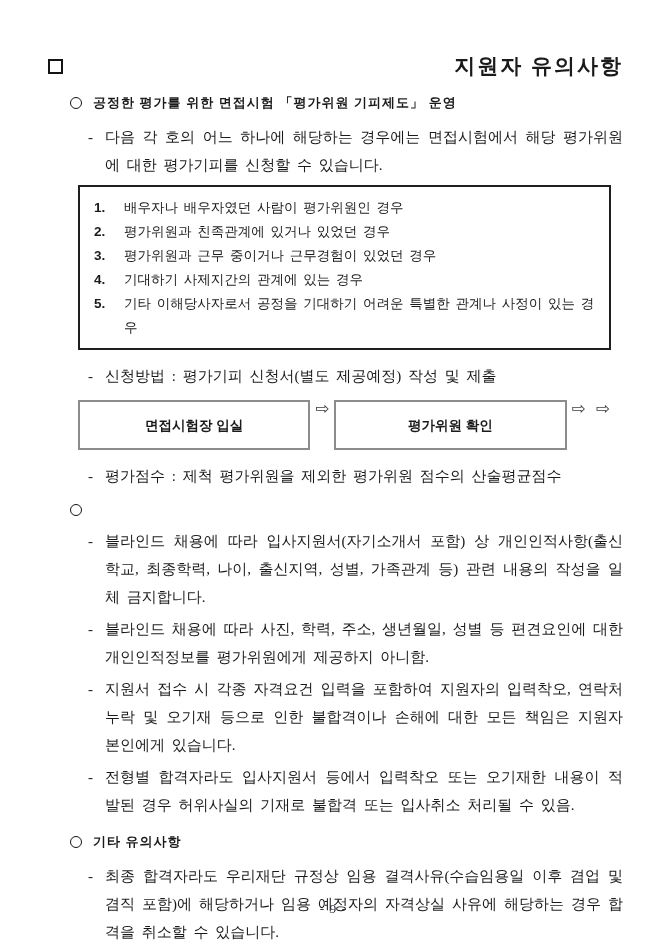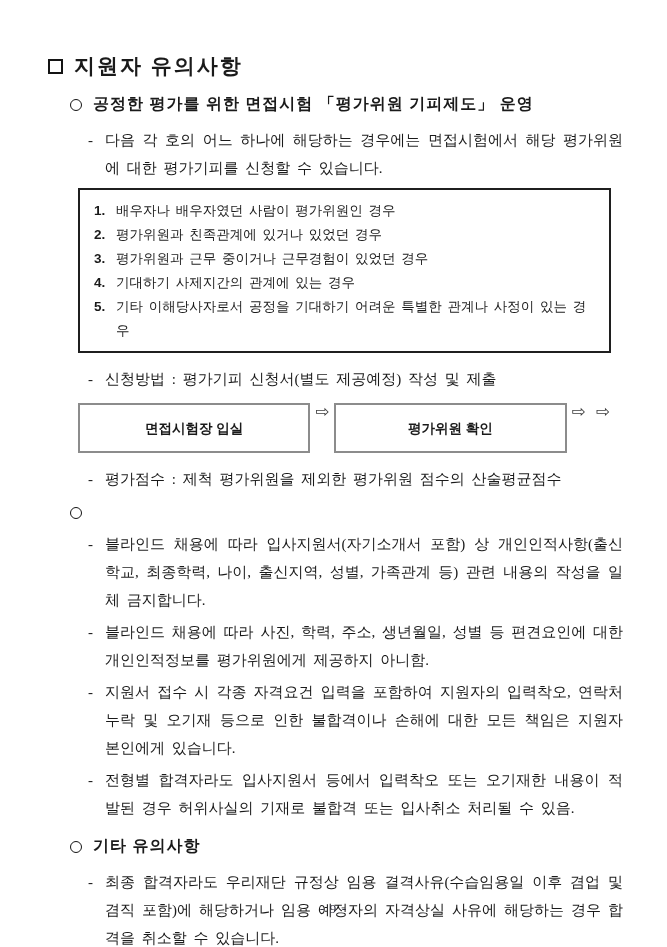--- a/index.html
+++ b/index.html
@@ -14,20 +14,21 @@
     position:relative;
     width:667px; height:947px;
     background:#ffffff;
     padding:52px 44px 0 48px;
   }
 
   
   .doc-title {
     display:flex; align-items:center;
     margin-bottom:0;
+    justify-content:space-between;
   }
   .square-marker {
     width:15px; height:15px;
     border:2px solid #141414;
     margin-right:11px;
     flex:0 0 auto;
   }
   .doc-title .t {
     font-family:"Liberation Sans", sans-serif;
     font-weight:bold; font-size:21px;
@@ -42,21 +43,21 @@
   }
   .circle-marker {
     width:12px; height:12px;
     border:1.5px solid #141414;
     border-radius:50%;
     margin-right:11px;
     flex:0 0 auto;
   }
   .section-heading .t {
     font-family:"Liberation Sans", sans-serif;
-    font-weight:bold; font-size:16px;
+    font-weight:bold; font-size:13px;
     letter-spacing:1px;
   }
 
   
   .dash-para {
     display:flex;
     margin:0 0 5px 40px;
     font-size:15px; line-height:28px;
     word-spacing:3px;
   }
@@ -67,21 +68,21 @@
   .notice-box {
     margin:6px 12px 12px 30px;
     border:2px solid #1f1f1f;
     padding:9px 12px 8px 14px;
     font-family:"Liberation Sans", sans-serif;
     font-size:13.5px; line-height:24px;
     word-spacing:2px;
   }
   .notice-item { display:flex; }
   .notice-item .num { width:22px; flex:0 0 auto; font-weight:bold; }
-  .notice-item .txt { flex:1 1 auto; }
+  .notice-item .txt { flex:1 1 auto;margin-left:8px; }
 
   
   .flow-row {
     display:flex; 
     margin:10px 8px 12px 30px;
   }
   .flow-box {
     flex:1 1 0;
     min-height:50px;
     border:2px solid #8c8c8c;

